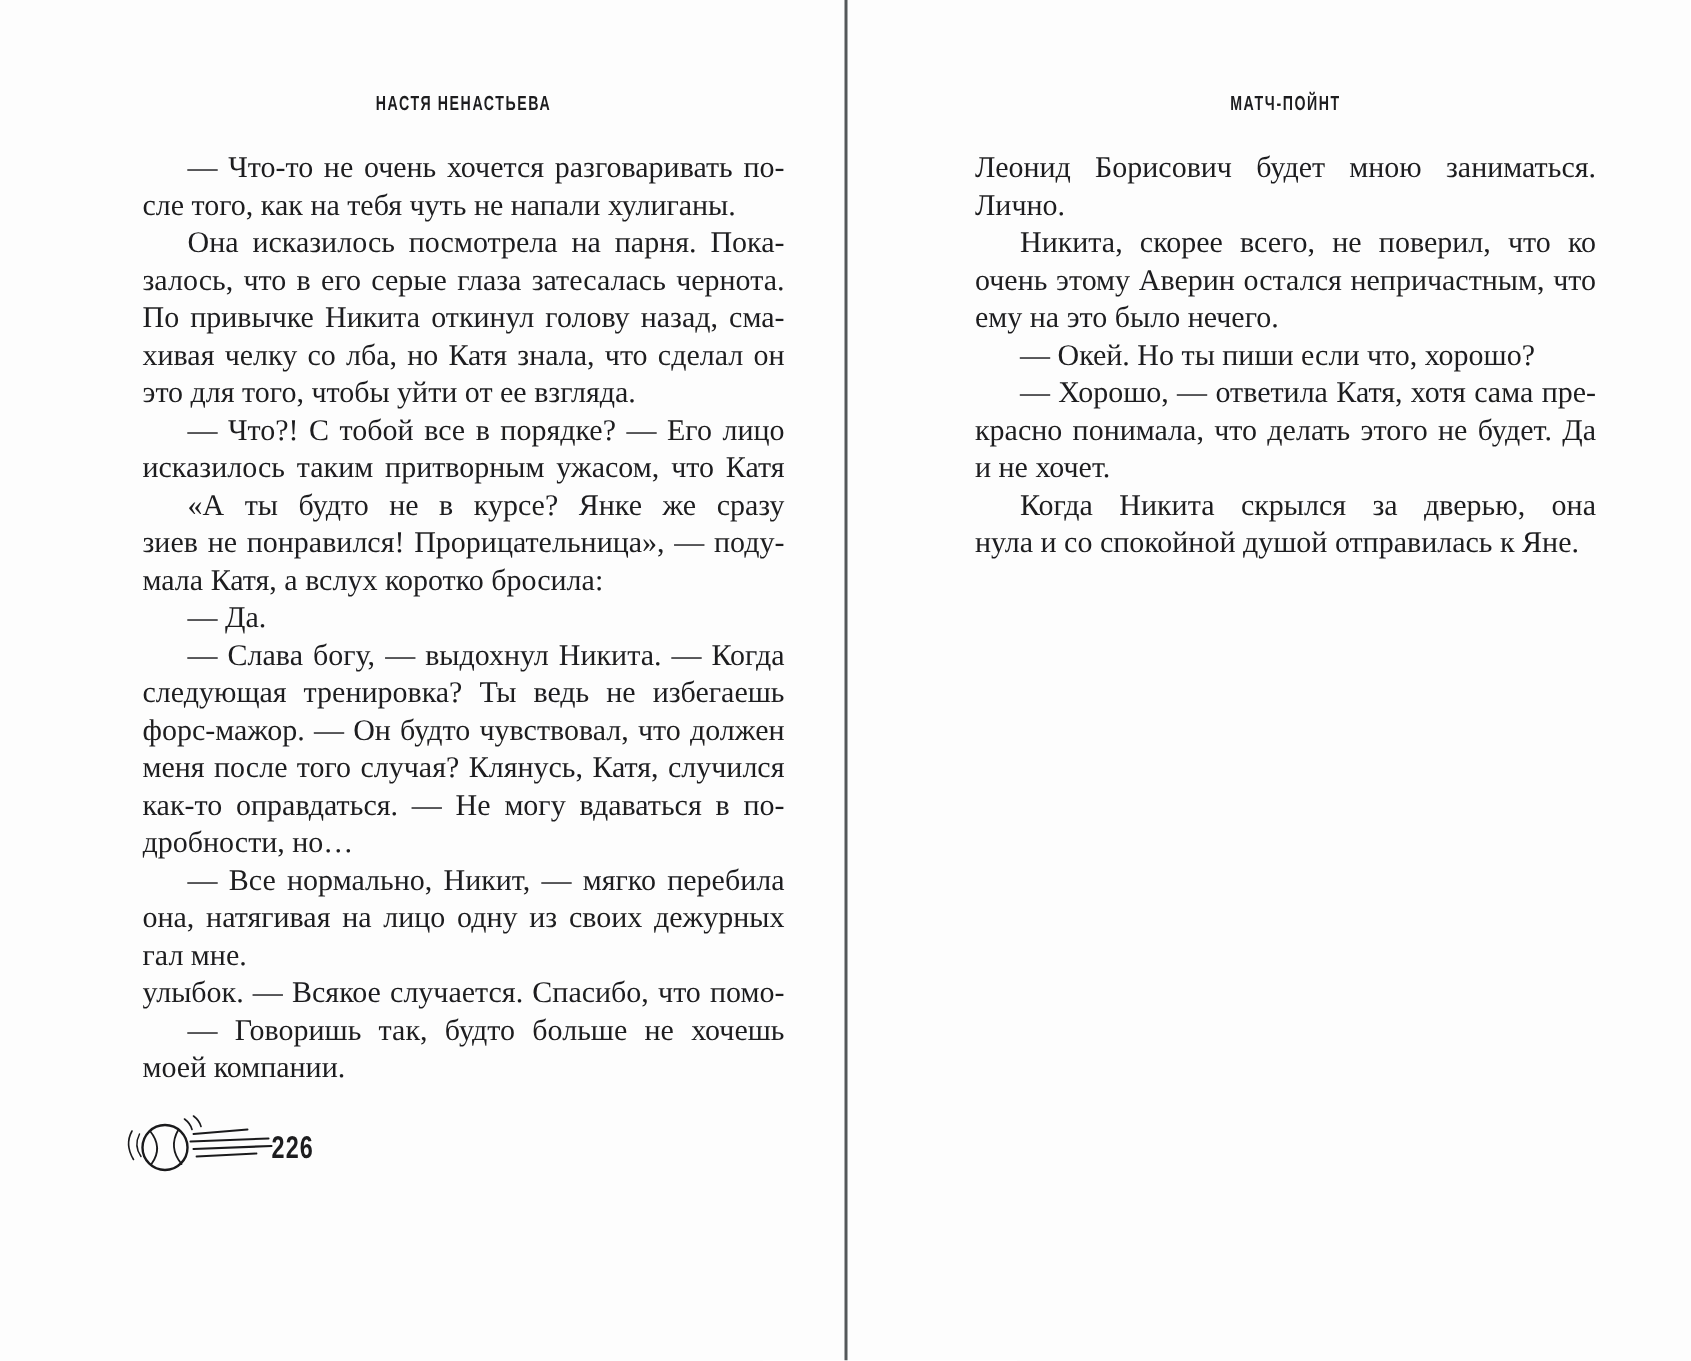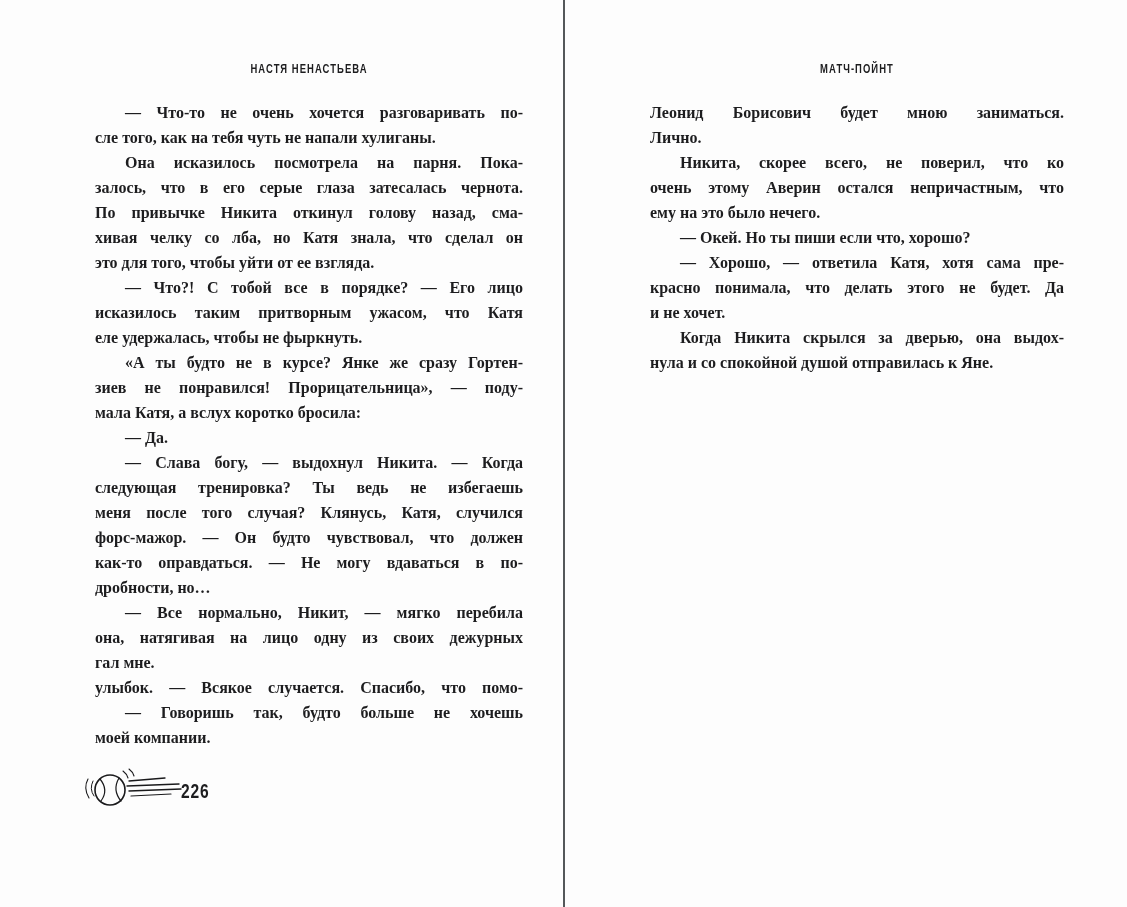--- a/index.html
+++ b/index.html
@@ -38,24 +38,23 @@
     font-size: 13.5px;
     letter-spacing: 1.5px;
     color: var(--ink, #222225);
     transform: scaleX(0.70);
     transform-origin: 50% 50%;
     white-space: nowrap;
   }
 
   .page-text {
     margin-top: 23px;
-    font-size: 16px;
+    font-size: 20px;
     line-height: 25px;
     color: var(--ink, #1d1d1f);
-    font-weight: bold;
   }
   .para { margin: 0; }
   .line {
     height: 25px;
     overflow: hidden;
     text-align: justify;
     text-align-last: justify;
     white-space: normal;
   }
   .line.last { text-align-last: left; }
@@ -96,35 +95,34 @@
         <div class="para indent">
           <div class="line first">Она исказилось посмотрела на парня. Пока-</div>
           <div class="line">залось, что в его серые глаза затесалась чернота.</div>
           <div class="line">По привычке Никита откинул голову назад, сма-</div>
           <div class="line">хивая челку со лба, но Катя знала, что сделал он</div>
           <div class="line last">это для того, чтобы уйти от ее взгляда.</div>
         </div>
         <div class="para indent">
           <div class="line first">— Что?! С тобой все в порядке? — Его лицо</div>
           <div class="line">исказилось таким притворным ужасом, что Катя</div>
-          <div class="line last">еле удержалась, чтобы не фыркнуть.</div>
         </div>
         <div class="para indent">
           <div class="line first">«А ты будто не в курсе? Янке же сразу Гортен-</div>
           <div class="line">зиев не понравился! Прорицательница», — поду-</div>
           <div class="line last">мала Катя, а вслух коротко бросила:</div>
         </div>
         <div class="para indent">
           <div class="line first last">— Да.</div>
         </div>
         <div class="para indent">
           <div class="line first">— Слава богу, — выдохнул Никита. — Когда</div>
           <div class="line">следующая тренировка? Ты ведь не избегаешь</div>
+          <div class="line">форс-мажор. — Он будто чувствовал, что должен</div>
           <div class="line">меня после того случая? Клянусь, Катя, случился</div>
-          <div class="line">форс-мажор. — Он будто чувствовал, что должен</div>
           <div class="line">как-то оправдаться. — Не могу вдаваться в по-</div>
           <div class="line last">дробности, но…</div>
         </div>
         <div class="para indent">
           <div class="line first">— Все нормально, Никит, — мягко перебила</div>
           <div class="line">она, натягивая на лицо одну из своих дежурных</div>
           <div class="line last">гал мне.</div>
           <div class="line">улыбок. — Всякое случается. Спасибо, что помо-</div>
         </div>
         <div class="para indent">

